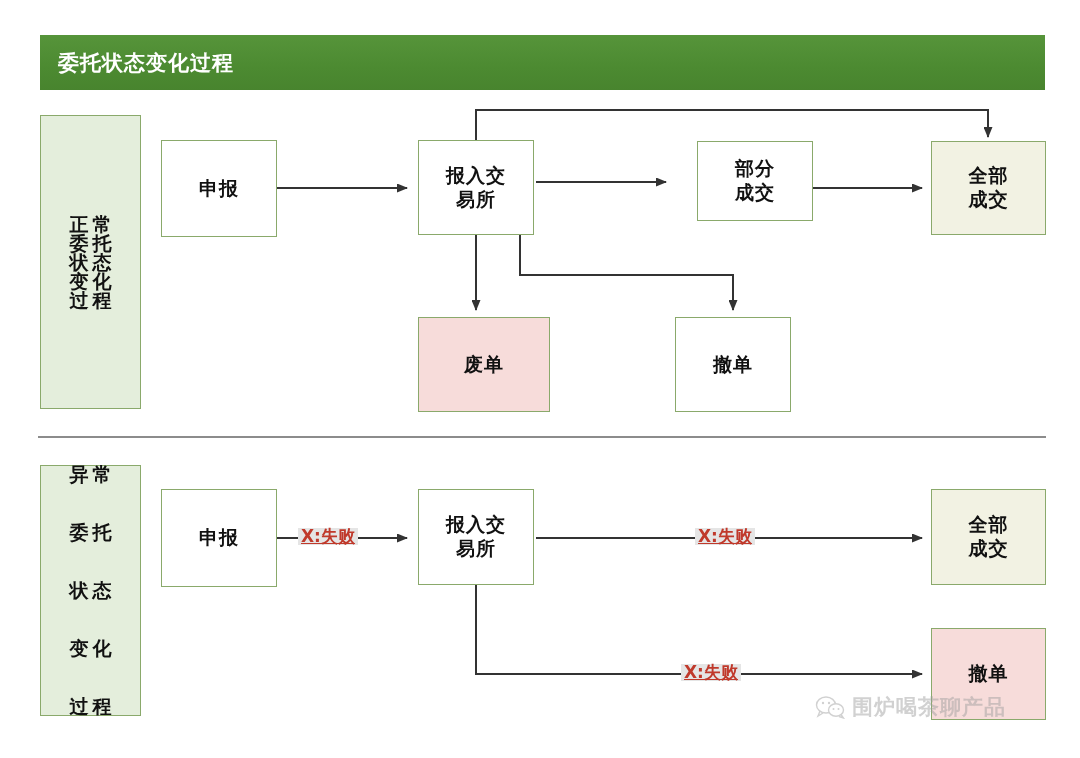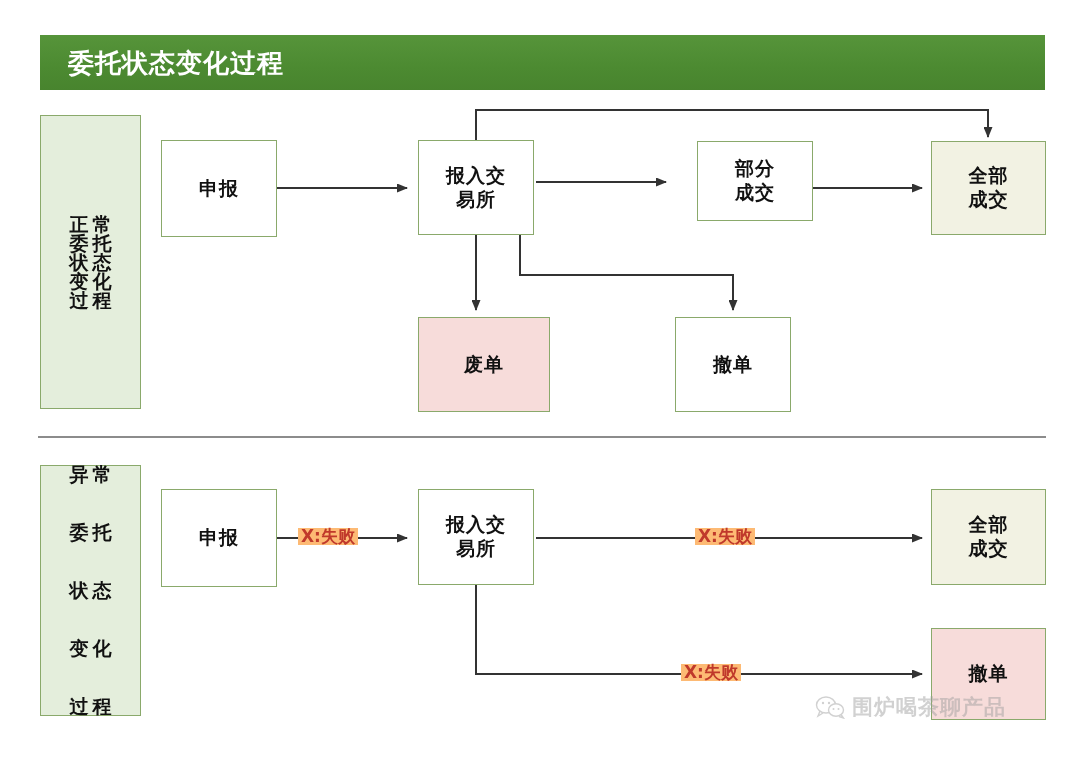--- a/index.html
+++ b/index.html
@@ -28,25 +28,24 @@
     width: 1005px;
     height: 55px;
     background: linear-gradient(180deg, #56943a 0%, #4c8a31 60%, #48842e 100%);
   }
   .banner-text {
     position: absolute;
     left: 18px;
     top: 50%;
     transform: translateY(-50%);
     color: #ffffff;
-    font-size: 26px;
+    font-size: 21px;
     font-weight: bold;
     letter-spacing: 1px;
     white-space: nowrap;
-    margin-left: 10px;
   }
   
   .side-label {
     position: absolute;
     border: 1px solid #8aa96b;
     background: #e4eedc;
     box-sizing: border-box;
     display: flex;
     flex-direction: column;
     align-items: center;
@@ -90,24 +89,25 @@
     width: 1008px;
     height: 2px;
     background: #8c8c8c;
   }
   
   .edge-label {
     position: absolute;
     color: #c0392b;
     font-size: 17px;
     font-weight: bold;
-    background: #fdba74;
+    background: #e5e5e5;
     padding: 0 3px;
     white-space: nowrap;
     line-height: 1;
+    text-decoration: underline;
   }
   
   .watermark {
     position: absolute;
     left: 815px;
     top: 693px;
     display: flex;
     align-items: center;
     gap: 7px;
     opacity: 0.45;

